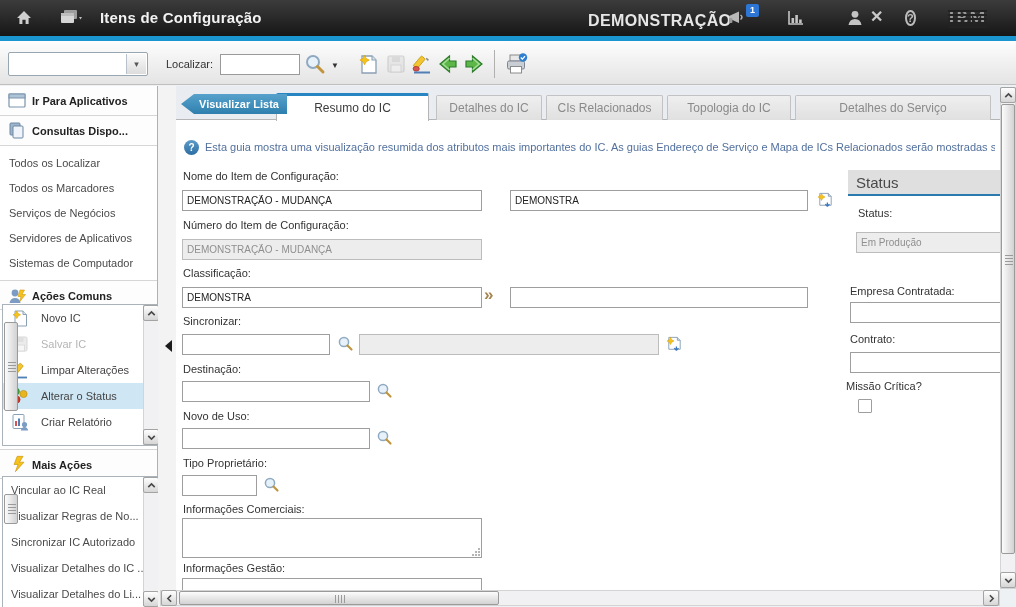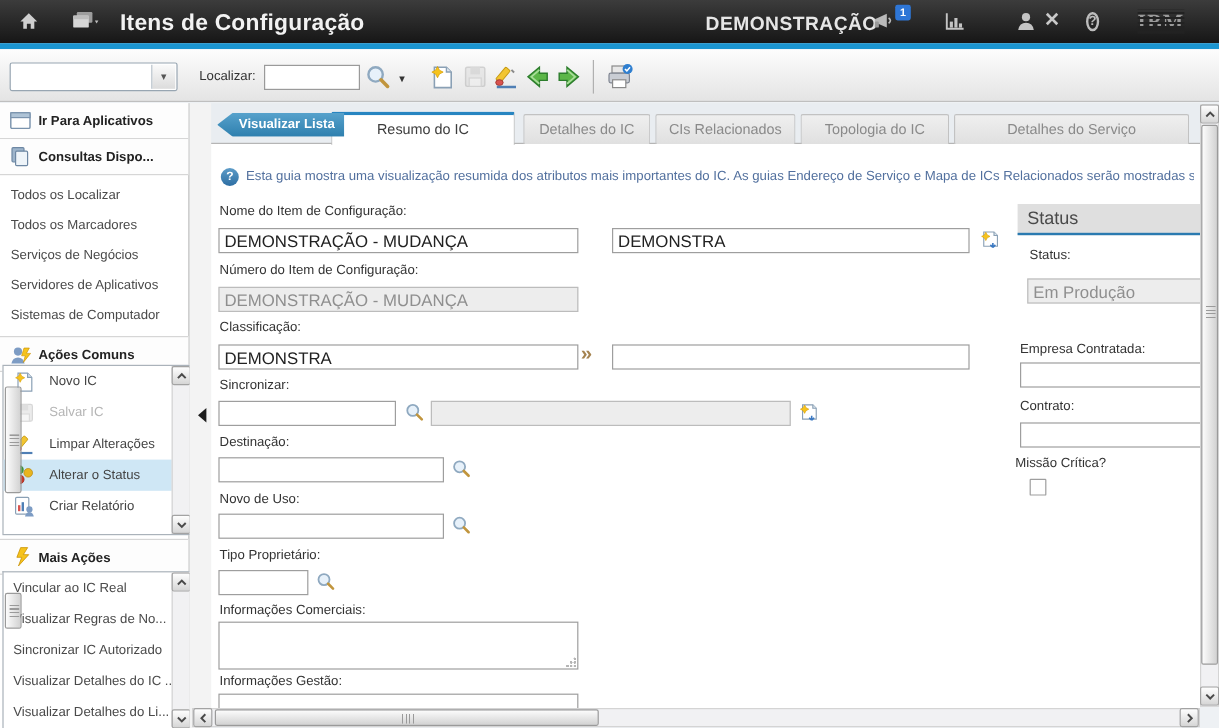--- a/index.html
+++ b/index.html
@@ -4,21 +4,21 @@
 <style>
   * { margin:0; padding:0; box-sizing:border-box; }
   html,body { width:1016px; height:607px; }
   body { font-family:"Liberation Sans", sans-serif; background:#eef1f4; position:relative; overflow:hidden; }
 
   
   #header { position:absolute; left:0; top:0; width:1016px; height:36px;
     background:linear-gradient(#3c3c3c,#161616); }
   #blue-strip { position:absolute; left:0; top:36px; width:1016px; height:5px; background:#1b95d0; }
   .hicon { position:absolute; top:8px; width:22px; height:20px; cursor:pointer; }
-  #app-title { position:absolute; left:100px; top:9px; color:#f2f2f2; font-size:19px; font-weight:600; letter-spacing:.2px; }
+  #app-title { position:absolute; left:100px; top:9px; color:#f2f2f2; font-size:15px; font-weight:600; letter-spacing:.2px; }
   #env-label { position:absolute; left:588px; top:12px; color:#e6e6e6; font-size:16px; font-weight:bold; letter-spacing:.4px; }
   #bell-badge { position:absolute; left:746px; top:4px; min-width:13px; height:13px; background:#2e76d6; border-radius:2px;
     color:#fff; font-size:9px; font-weight:bold; text-align:center; line-height:13px; padding:0 2px; }
   #close-glyph { color:#c9c9c9; font-size:16px; font-weight:bold; }
   #help-circ { width:17px; height:17px; border:2px solid #bdbdbd; border-radius:50%; color:#bdbdbd;
     font-size:11px; font-weight:bold; text-align:center; line-height:14px; }
   #ibm-logo { position:absolute; left:948px; top:8px; font-family:"Liberation Serif", serif; font-weight:bold;
     font-size:18px; color:#9a9a9a; letter-spacing:1px; line-height:20px; }
   #ibm-logo::after { content:""; position:absolute; inset:0; 
     background:repeating-linear-gradient(to bottom, rgba(30,30,30,0) 0 2px, #222 2px 4px); }
@@ -81,21 +81,21 @@
     clip-path:polygon(13px 0, 100% 0, 100% 100%, 13px 100%, 0 50%); cursor:pointer; z-index:3; }
   .tab { position:absolute; top:95px; height:25px; background:linear-gradient(#efefef,#e0e0e0);
     border:1px solid #c2c2c2; border-bottom:none; border-radius:2px 2px 0 0; color:#8a8a8a;
     font-size:12px; text-align:center; line-height:25px; cursor:pointer; z-index:1; }
   .tab.active { top:93px; height:28px; background:#fff; color:#3c3c3c; border:1px solid #b5b5b5;
     border-top:3px solid #2785c1; border-bottom:none; line-height:24px; z-index:2; }
 
   #content { position:absolute; left:176px; top:120px; width:824px; height:470px; background:#fff; overflow:hidden; }
 
   .flabel { position:absolute; font-size:11px; color:#333; white-space:nowrap; }
-  .fin { position:absolute; height:21px; border:1px solid #9e9e9e; background:#fff; font-size:14px;
+  .fin { position:absolute; height:21px; border:1px solid #9e9e9e; background:#fff; font-size:10px;
     color:#222; padding:0 4px; font-family:"Liberation Sans",sans-serif; }
   .fin.ro { background:#ededed; border-color:#bcbcbc; color:#8f8f8f; }
   .fta { position:absolute; border:1px solid #9e9e9e; background:#fff; resize:none; font-size:11px;
     font-family:"Liberation Sans",sans-serif; padding:2px 4px; }
   .mag { position:absolute; width:17px; height:17px; cursor:pointer; }
   .ldesc { position:absolute; width:18px; height:18px; cursor:pointer; }
   #class-chevron { position:absolute; left:308px; top:165px; font-size:17px; font-weight:bold; color:#a5834f; cursor:pointer; }
 
   #info-icon { position:absolute; left:8px; top:20px; width:15px; height:15px; border-radius:50%;
     background:linear-gradient(#5d9cc8,#2d6ea3); color:#fff; font-size:10px; font-weight:bold;

